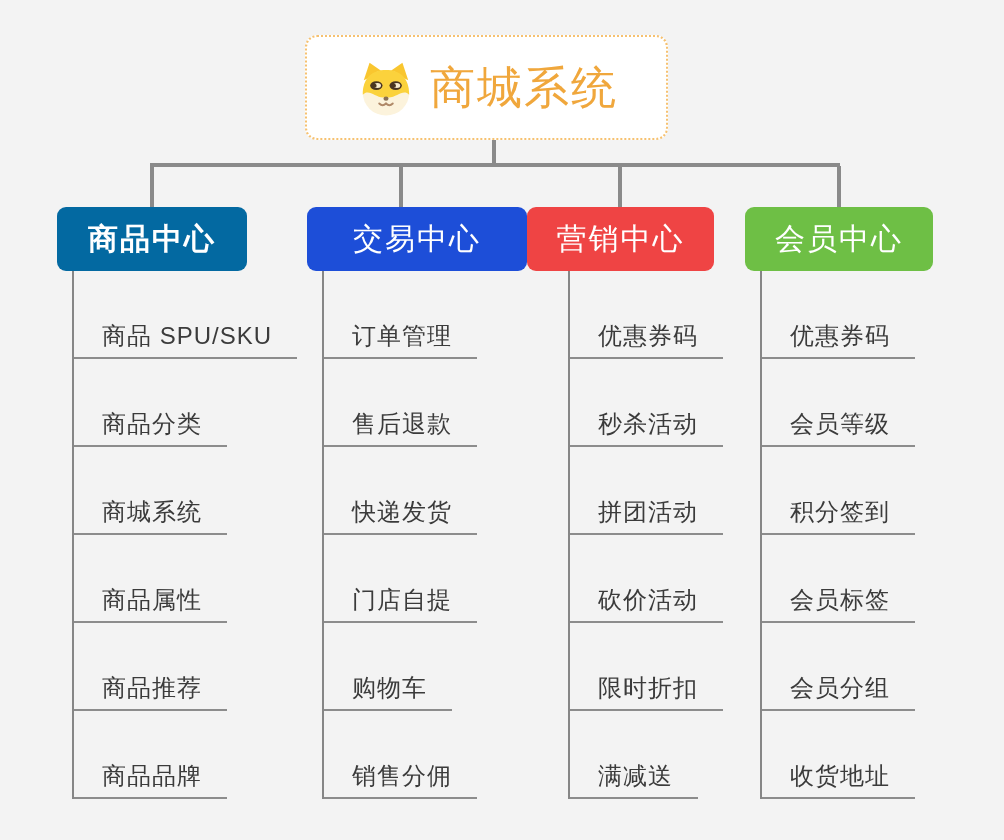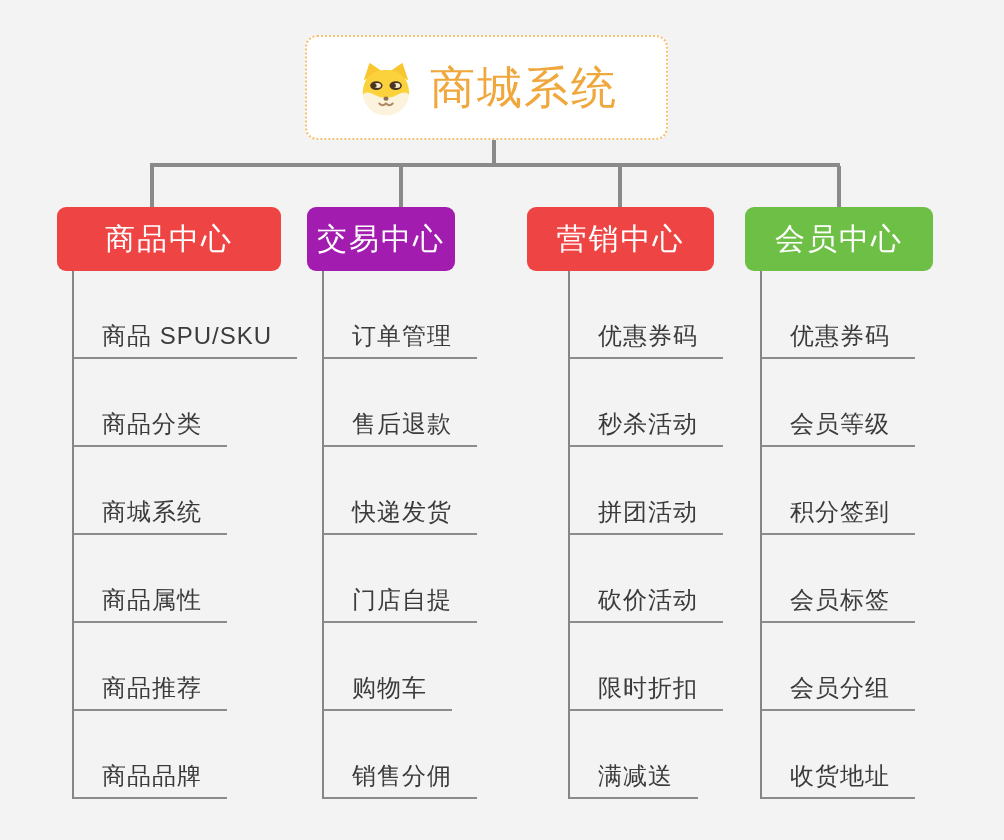--- a/index.html
+++ b/index.html
@@ -83,42 +83,42 @@
   </div>
 
   <div class="line root-stub"></div>
   <div class="line trunk-h"></div>
   <div class="line drop" style="left:150px;"></div>
   <div class="line drop" style="left:399px;"></div>
   <div class="line drop" style="left:618px;"></div>
   <div class="line drop" style="left:837px;"></div>
 
   <div id="branches-mount">
-      <div class="branch-box" style="left: 57px; width: 224px; background: #ef4444;">商品中心</div>
+      <div class="branch-box" style="left: 57px; width: 190px; background: #0369a1; font-weight: bold;">商品中心</div>
       <div class="leaf-col" style="left: 72px;">
         <div class="leaf">
           <span class="leaf-label">商品 SPU/SKU</span>
         </div>
         <div class="leaf">
           <span class="leaf-label">商品分类</span>
         </div>
         <div class="leaf">
           <span class="leaf-label">商城系统</span>
         </div>
         <div class="leaf">
           <span class="leaf-label">商品属性</span>
         </div>
         <div class="leaf">
           <span class="leaf-label">商品推荐</span>
         </div>
         <div class="leaf">
           <span class="leaf-label">商品品牌</span>
         </div>
       </div>
-      <div class="branch-box" style="left: 307px; width: 148px; background: #a21caf;">交易中心</div>
+      <div class="branch-box" style="left: 307px; width: 220px; background: #1d4ed8;">交易中心</div>
       <div class="leaf-col" style="left: 322px;">
         <div class="leaf">
           <span class="leaf-label">订单管理</span>
         </div>
         <div class="leaf">
           <span class="leaf-label">售后退款</span>
         </div>
         <div class="leaf">
           <span class="leaf-label">快递发货</span>
         </div>

